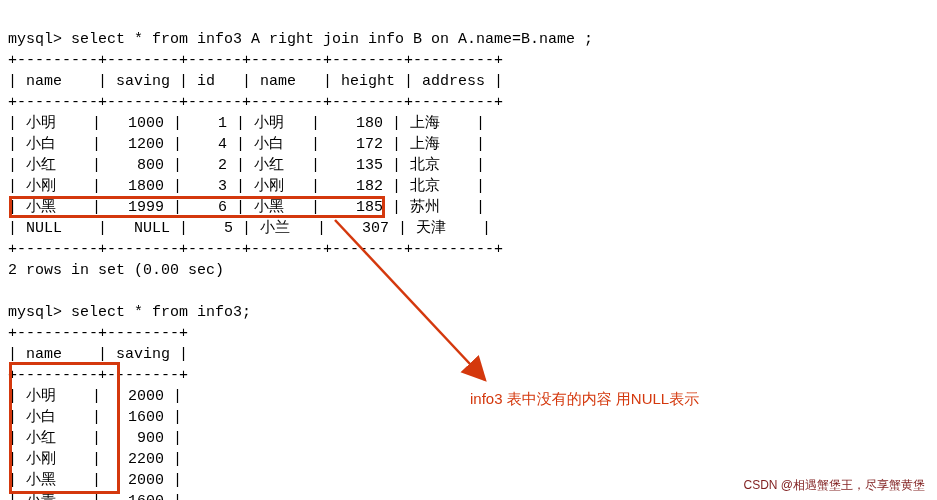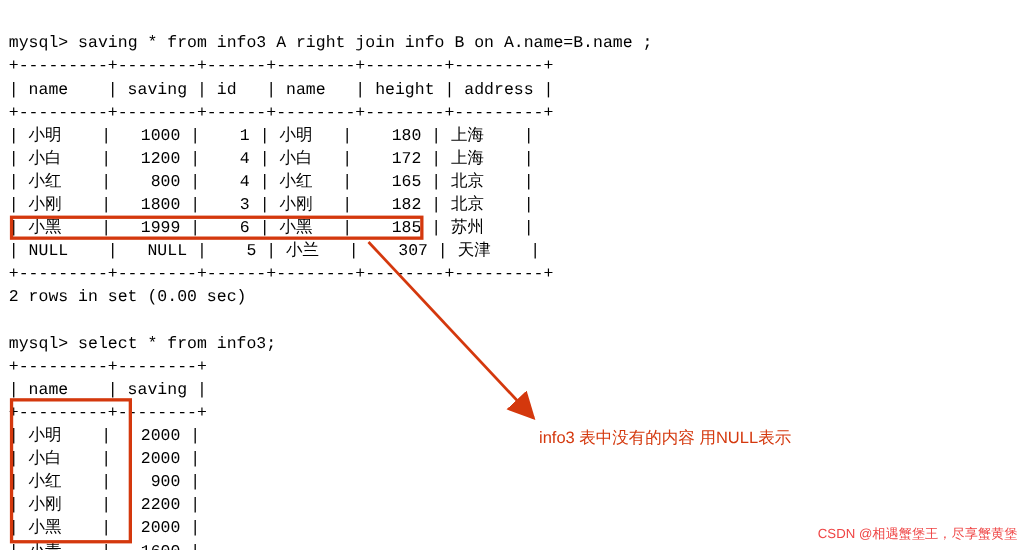--- a/index.html
+++ b/index.html
@@ -32,64 +32,64 @@
     left: 9px;
     top: 362px;
     width: 111px;
     height: 132px;
     border: 3px solid #d4380d;
     box-sizing: border-box;
     pointer-events: none;
   }
   .annotation {
     position: absolute;
-    left: 490px;
+    left: 470px;
     top: 388px;
     color: #d4380d;
     font-family: "Microsoft YaHei", sans-serif;
     font-size: 15px;
   }
   .watermark {
     position: absolute;
     right: 12px;
     bottom: 6px;
-    color: #ef4444;
+    color: #7f1d1d;
     font-family: "Microsoft YaHei", sans-serif;
     font-size: 12px;
   }
   svg.arrow {
     position: absolute;
     left: 325px;
     top: 210px;
     pointer-events: none;
   }
 </style>
 </head>
 <body>
 
 <div class="term">
-<span>mysql&gt; </span><span>saving * from info3 A right join info B on A.name=B.name ;</span>
+<span>mysql&gt; </span><span>select * from info3 A right join info B on A.name=B.name ;</span>
 <span>+---------+--------+------+--------+--------+---------+</span>
 <span>| name    | saving | id   | name   | height | address |</span>
 <span>+---------+--------+------+--------+--------+---------+</span>
 <span>| 小明    |   1000 |    1 | 小明   |    180 | 上海    |</span>
 <span>| 小白    |   1200 |    4 | 小白   |    172 | 上海    |</span>
-<span>| 小红    |    800 |    4 | 小红   |    165 | 北京    |</span>
+<span>| 小红    |    800 |    2 | 小红   |    135 | 北京    |</span>
 <span>| 小刚    |   1800 |    3 | 小刚   |    182 | 北京    |</span>
 <span>| 小黑    |   1999 |    6 | 小黑   |    185 | 苏州    |</span>
 <span>| NULL    |   NULL |    5 | 小兰   |    307 | 天津    |</span>
 <span>+---------+--------+------+--------+--------+---------+</span>
 <span>2 rows in set (0.00 sec)</span>
 
 <span>mysql&gt; </span><span>select * from info3;</span>
 <span>+---------+--------+</span>
 <span>| name    | saving |</span>
 <span>+---------+--------+</span>
 <span>| 小明    |   2000 |</span>
-<span>| 小白    |   2000 |</span>
+<span>| 小白    |   1600 |</span>
 <span>| 小红    |    900 |</span>
 <span>| 小刚    |   2200 |</span>
 <span>| 小黑    |   2000 |</span>
 <span>| 小青    |   1600 |</span>
 </div>
 
 <div class="row-box1"></div>
 <div class="row-box2"></div>
 
 <svg class="arrow" width="180" height="190">

